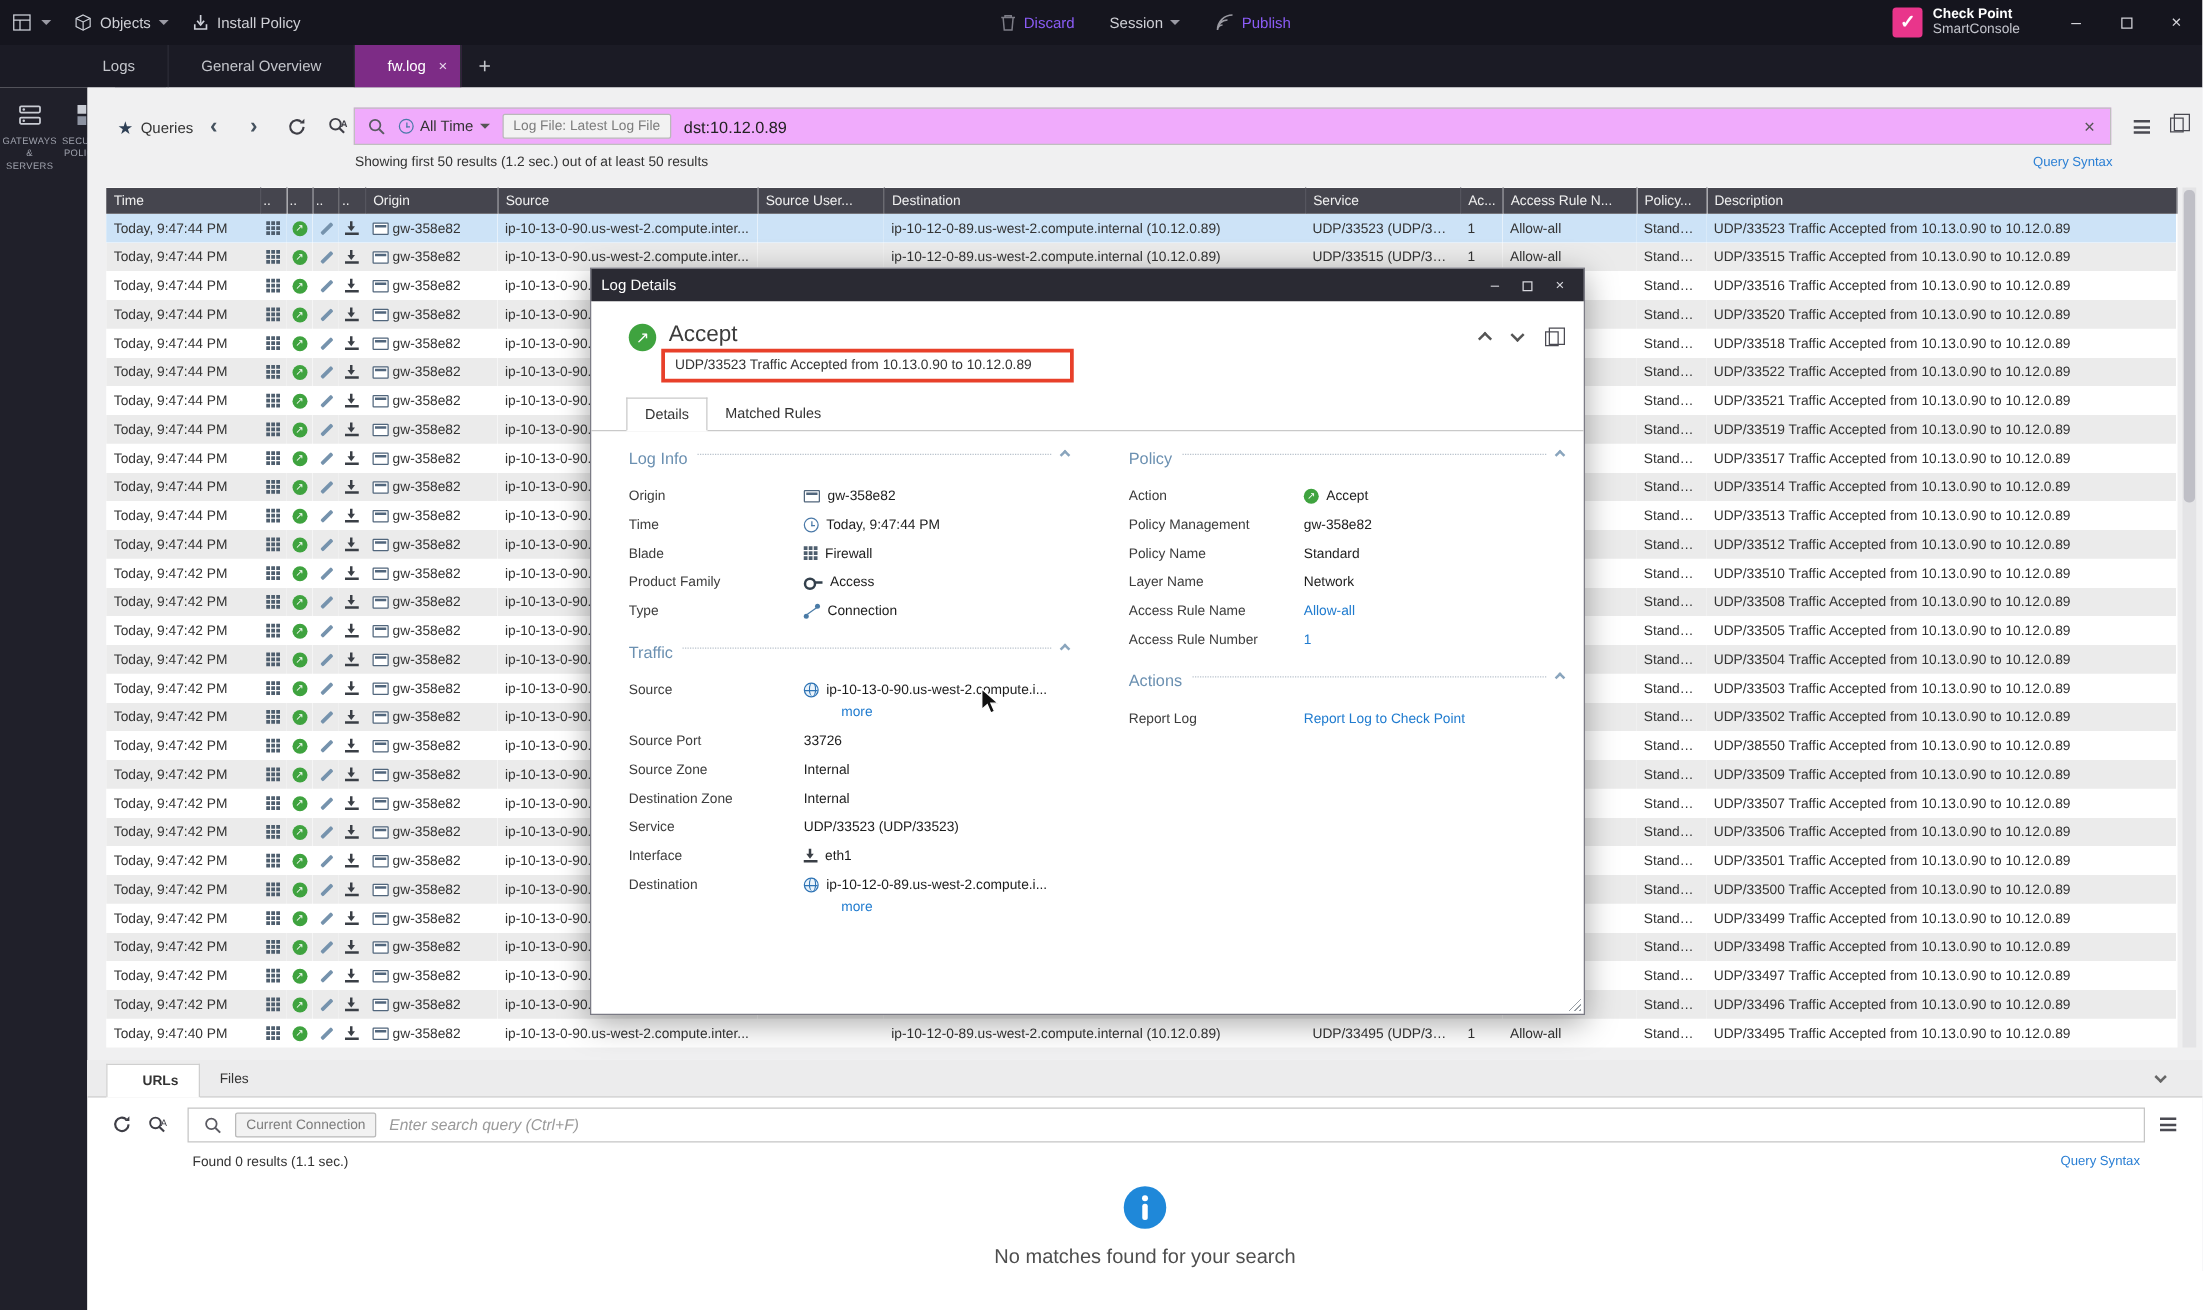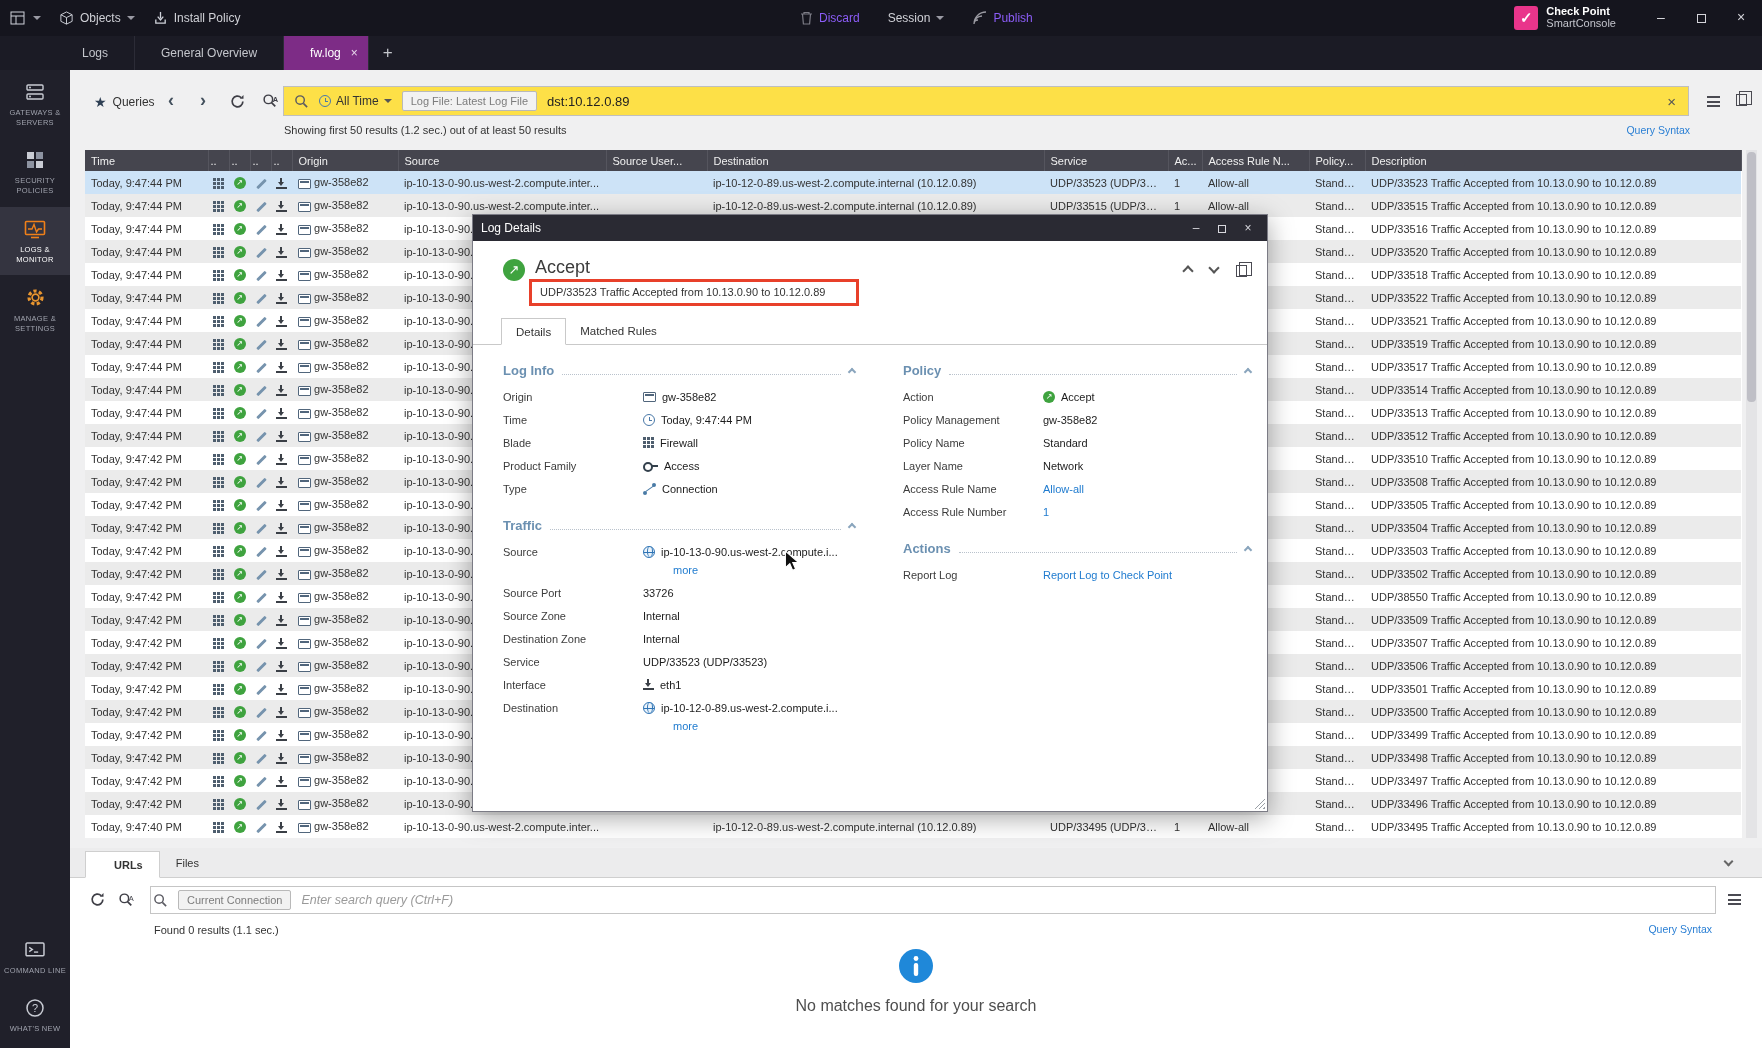--- a/index.html
+++ b/index.html
@@ -24,36 +24,36 @@
   .maxbox { display:inline-block; width:9px; height:9px; border:1px solid #d4d4da; position:relative; top:1px; }
 
   
   .tabstrip { position:absolute; left:0; top:36px; width:1762px; height:34px; background:#1b1b25; display:flex; align-items:stretch; padding-left:56px; }
   .tab { display:flex; align-items:center; padding:0 26px; font-size:12px; color:#c4c6cc; border-right:1px solid #2c2c37; }
   .tab.active { background:#7d2c86; color:#fff; padding-right:10px; gap:10px; }
   .tab-close { color:#e8d8ec; font-size:12px; }
   .tab-add { display:flex; align-items:center; padding:0 14px; color:#c4c6cc; font-size:17px; }
 
   
-  .sidebar { position:absolute; left:0; top:70px; width:70px; height:978px; background:#20202a; display:flex; flex-direction:column; }
+  .sidebar { position:absolute; left:0; top:70px; width:70px; height:978px; background:#20202a; display:flex; flex-direction:row; }
   .side-item { display:flex; flex-direction:column; align-items:center; padding:12px 2px 10px; gap:6px; }
   .side-item.active { background:#343440; }
   .si-label { font-size:7.5px; letter-spacing:.3px; color:#9fa2ad; text-align:center; line-height:1.35; }
   .side-item.active .si-label { color:#fff; }
   .side-spacer { flex:1; }
   .side-bottom { padding-bottom:14px; }
 
   
   .main { position:absolute; left:70px; top:70px; width:1692px; height:978px; background:#f0f0f1; }
 
   
   .q-star { position:absolute; left:24px; top:24px; display:flex; gap:6px; align-items:center; font-size:12px; color:#333; }
   .q-star .star { color:#2e3f54; font-size:14px; }
   .q-nav { position:absolute; top:20px; font-size:18px; font-weight:bold; color:#44515e; }
-  .searchbox { position:absolute; left:213px; top:16px; width:1406px; height:30px; background:#fde047; border:1px solid #bfbfbf; display:flex; align-items:center; padding:0 10px; gap:10px; }
+  .searchbox { position:absolute; left:213px; top:16px; width:1406px; height:30px; background:#f0abfc; border:1px solid #bfbfbf; display:flex; align-items:center; padding:0 10px; gap:10px; }
   .alltime { display:flex; align-items:center; gap:5px; font-size:12px; color:#333; }
   .chip { border:1px solid #b9b9b9; background:#f2f2f2; color:#7c7c7c; font-size:11px; padding:3px 8px; border-radius:2px; white-space:nowrap; }
   .q-input { flex:1; border:none; outline:none; font-family:"Liberation Sans",sans-serif; font-size:13px; color:#222; background:transparent; }
   .clear-x { color:#555; font-size:15px; padding:0 2px; }
   .hamburger { display:inline-block; width:13px; height:11px; border-top:2px solid #4a4a52; border-bottom:2px solid #4a4a52; position:relative; }
   .hamburger::before { content:""; position:absolute; left:0; top:3px; width:13px; height:2px; background:#4a4a52; }
   .copysq { display:inline-block; width:11px; height:12px; border:1px solid #4a4a52; position:relative; background:#f0f0f1; }
   .copysq::before { content:""; position:absolute; left:2px; top:-4px; width:11px; height:12px; border:1px solid #4a4a52; }
   .results-line { position:absolute; left:214px; top:54px; font-size:11px; color:#333; }
   .qsyntax { position:absolute; top:54px; right:72px; font-size:10.5px; color:#2a7fd4; }
@@ -97,21 +97,21 @@
   .ic-connection::before { content:""; position:absolute; left:0; top:8px; width:4px; height:4px; background:#4a7ba6; border-radius:50%; box-shadow:9px -8px 0 #4a7ba6; }
   .ic-connection::after { content:""; position:absolute; left:2px; top:5px; width:10px; height:1px; background:#4a7ba6; transform:rotate(-35deg); }
 
   
   .bottom-panel { position:absolute; left:0; top:778px; width:1692px; height:200px; background:#fff; }
   .bp-tabs { position:absolute; left:0; top:0; width:1692px; height:30px; background:#ececed; border-bottom:1px solid #cfcfcf; display:flex; align-items:flex-end; padding-left:15px; }
   .bp-tab { height:27px; line-height:26px; padding:0 16px; font-size:11px; color:#333; }
   .bp-tab.active { background:#fff; border:1px solid #cfcfcf; border-bottom:1px solid #fff; margin-bottom:-1px; font-weight:bold;padding-left:28px; }
   .bp-chev { position:absolute; right:30px; top:10px; width:7px; height:7px; border-left:2px solid #666; border-top:2px solid #666; transform:rotate(225deg); }
   .bp-ic { position:absolute; top:44px; }
-  .bp-search { position:absolute; left:80px; top:38px; width:1566px; height:28px; background:#fff; border:1px solid #c5c5c5; display:flex; align-items:center; gap:10px; padding:0 2px; }
+  .bp-search { position:absolute; left:80px; top:38px; width:1566px; height:28px; background:#fff; border:1px solid #c5c5c5; display:flex; align-items:center; gap:10px; padding:0 12px; }
   .bp-search input { flex:1; border:none; outline:none; background:transparent; font-family:"Liberation Sans",sans-serif; font-size:12.5px; font-style:italic; color:#555; }
   .bp-search input::placeholder { color:#9a9a9a; font-style:italic; }
   .bp-found { position:absolute; left:84px; top:76px; font-size:11px; color:#333; }
   .bp-syntax { position:absolute; right:50px; top:75px; font-size:10.5px; color:#2a7fd4; }
   .bp-empty { position:absolute; left:0; top:100px; width:1692px; text-align:center; }
   .bp-empty .msg { margin-top:10px; font-size:16px; color:#4e4e4e; }
 
   
   .modal { position:absolute; left:472px; top:214px; width:796px; height:598px; background:#fff; border:1px solid #7b7b85; box-shadow:0 6px 24px rgba(0,0,0,.35); z-index:50; }
   .modal-title { position:absolute; left:0; top:0; width:100%; height:26px; background:#2a2a33; color:#fff; font-size:12px; display:flex; align-items:center; padding:0 8px; }
@@ -123,21 +123,21 @@
   .chev { display:inline-block; width:8px; height:8px; border-left:2px solid #555; border-top:2px solid #555; }
   .chev.up { transform:rotate(45deg); }
   .chev.down { transform:rotate(225deg); position:relative; top:-3px; }
   .highlight-box { position:absolute; left:56px; top:64px; width:330px; height:27px; border:3px solid #e8402a; background:#fff; font-size:11px; color:#333; line-height:21px; padding-left:8px; white-space:nowrap; }
   .modal-tabs { position:absolute; left:0; top:103px; width:100%; height:27px; border-bottom:1px solid #c9c9c9; display:flex; padding-left:28px; }
   .mtab { padding:0 14px; line-height:26px; font-size:11.5px; color:#333; }
   .mtab.active { background:#fff; border:1px solid #c9c9c9; border-bottom:1px solid #fff; margin-bottom:-1px; }
   .modal-col { position:absolute; top:138px; }
   .modal-col.left { left:30px; width:352px; }
   .modal-col.right { left:430px; width:348px; }
-  .sec-head { display:flex; align-items:center; height:22px; margin-top:14px;font-weight:bold; }
+  .sec-head { display:flex; height:22px; margin-top:14px; }
   .msection:first-child .sec-head { margin-top:6px; }
   .sec-title { font-size:13px; color:#6b90b1; }
   .sec-dots { flex:1; border-bottom:1px dotted #b9c2cc; margin:0 8px; height:1px; position:relative; top:4px; }
   .sec-chev { width:6px; height:6px; border-left:2px solid #8aa5bd; border-top:2px solid #8aa5bd; transform:rotate(45deg); position:relative; top:2px; }
   .sec-rows { padding-top:4px; }
   .kv-row { display:flex; align-items:center; min-height:23px; font-size:11px; }
   .kv-label { flex:0 0 140px; color:#3c3c3c; }
   .kv-value { color:#1c1c1c; display:flex; align-items:center; gap:6px; white-space:nowrap; }
   .link { color:#1f7bcf; }
   .more-link { display:block; margin-left:170px; font-size:11px; color:#1f7bcf; height:18px; line-height:14px; }

